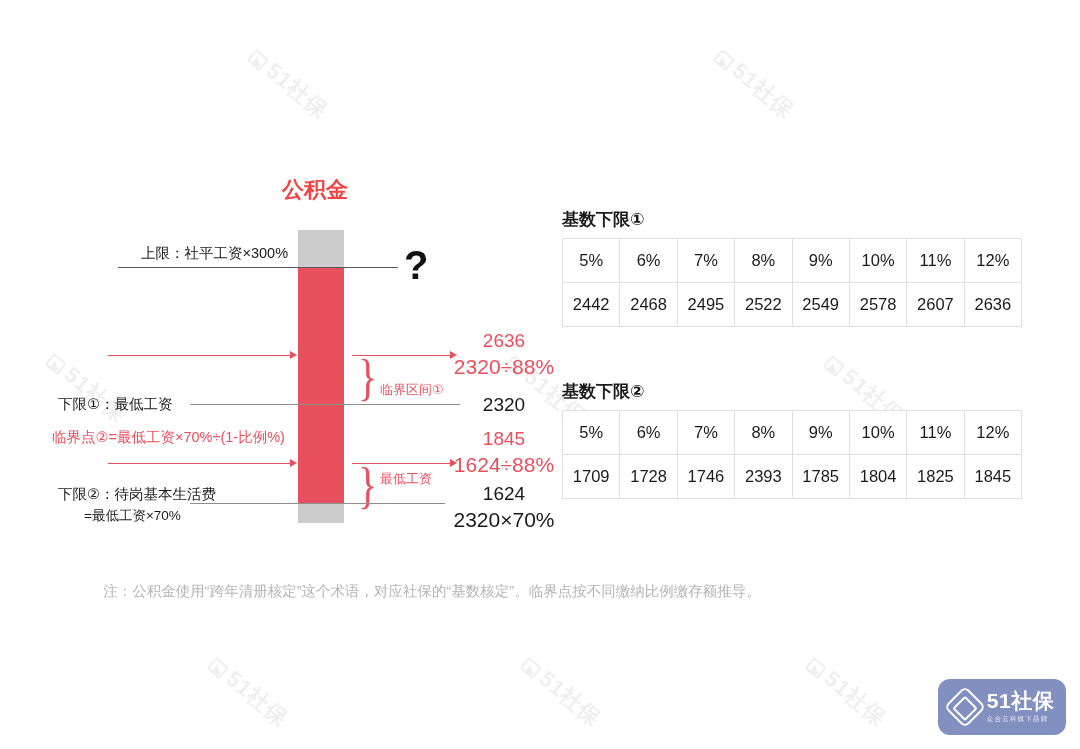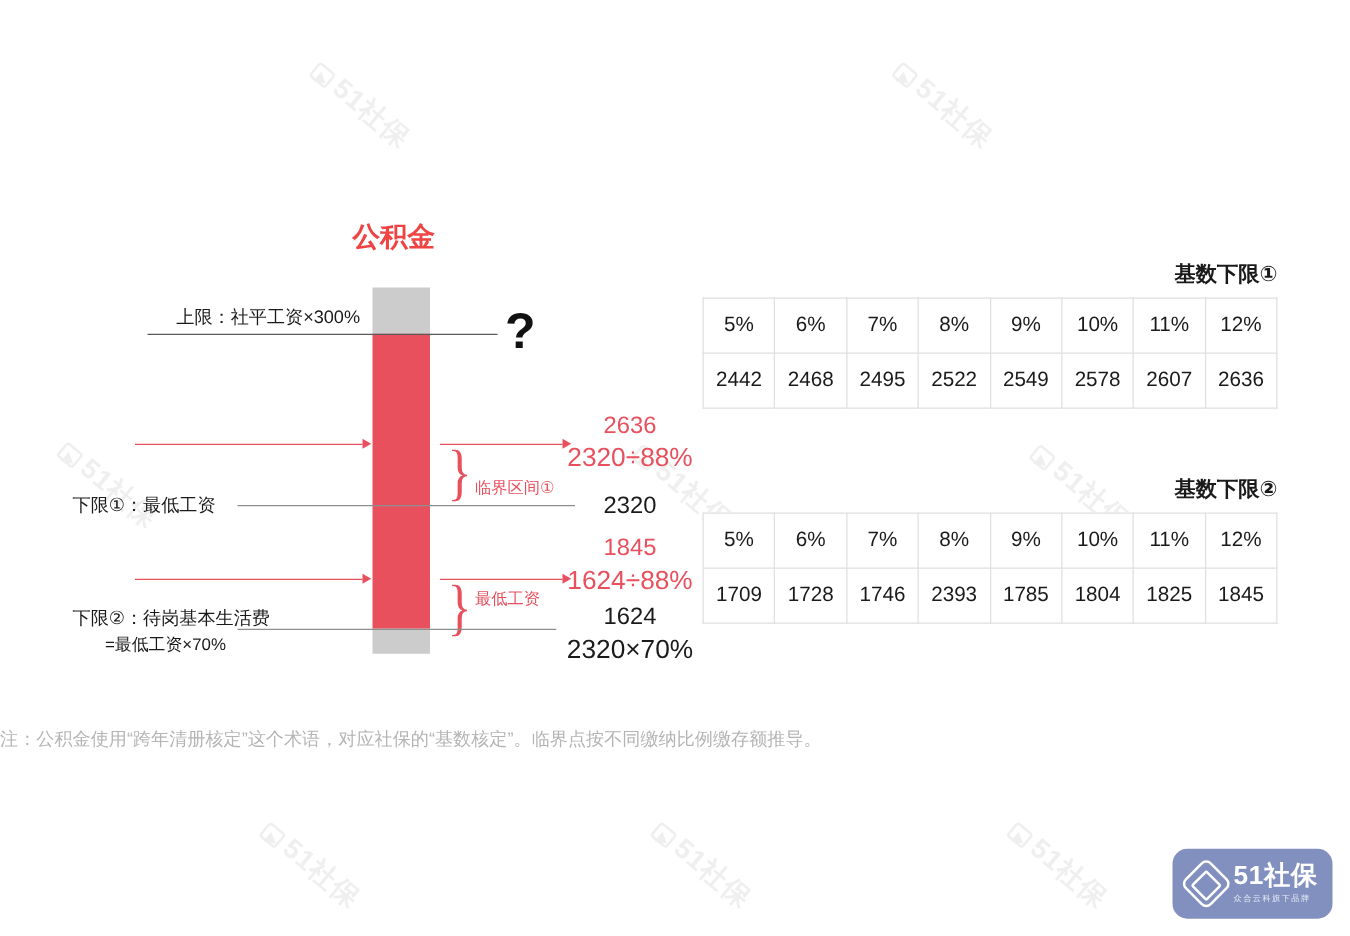--- a/index.html
+++ b/index.html
@@ -107,42 +107,42 @@
     transform: scaleY(1.25);
   }
   .zone-label {
     position: absolute; font-size: 13px; color: #e8505e;
     white-space: nowrap; font-weight: 500;
   }
 
   
   .tbl-wrap { position: absolute; }
   .tbl-title {
-    position: absolute; width: 100%; text-align: right;
+    position: absolute; width: 100%; text-align: left;
     font-size: 17px; font-weight: 700; color: #1a1a1a;
     white-space: nowrap;
   }
   table.grid {
     position: absolute;
     border-collapse: collapse;
     background: #fff;
   }
   table.grid td {
     border: 1px solid #e0e0e0;
     text-align: center;
     font-size: 16.5px;
     color: #1a1a1a;
     height: 44px;
     vertical-align: middle;
   }
 
   
   #footnote {
     position: absolute; left: 0; top: 582px; width: 864px;
-    text-align: left;
+    text-align: center;
     font-size: 14.5px; color: #b4b4b4;
     white-space: nowrap;
   }
 
   
   #logo {
     position: absolute; right: 14px; bottom: 14px;
     width: 128px; height: 56px;
     background: #8290bf;
     border-radius: 12px;
@@ -197,20 +197,21 @@
 
     <div class="arrow-line" style="left:352px; top:355px; width:98px;"></div>
     <div class="arrow-head" style="left:450px; top:351px;"></div>
 
     <div class="brace" style="left:358px; top:358px;">}</div>
     <div class="zone-label" style="left:380px; top:381px;">临界区间①</div>
 
     <div class="hline light" style="left:190px; top:404px; width:270px;"></div>
     <div class="dlabel" style="left:58px; top:395px;">下限①：最低工资</div>
 
+    <div class="dlabel red" style="left:52px; top:428px;">临界点②=最低工资×70%÷(1-比例%)</div>
     <div class="arrow-line" style="left:108px; top:463px; width:182px;"></div>
     <div class="arrow-head" style="left:290px; top:459px;"></div>
 
     <div class="arrow-line" style="left:352px; top:463px; width:98px;"></div>
     <div class="arrow-head" style="left:450px; top:459px;"></div>
 
     <div class="brace" style="left:358px; top:466px;">}</div>
     <div class="zone-label" style="left:380px; top:470px;">最低工资</div>
 
     <div class="hline light" style="left:190px; top:503px; width:255px;"></div>

